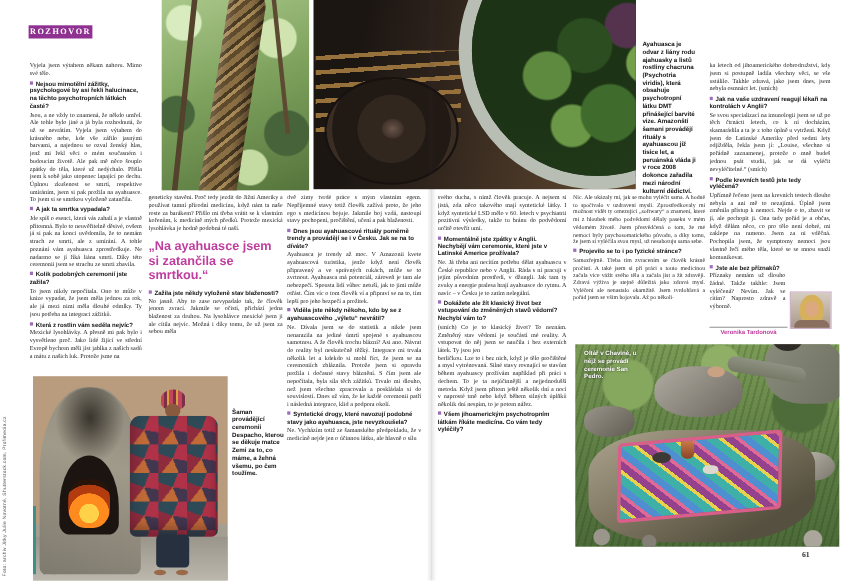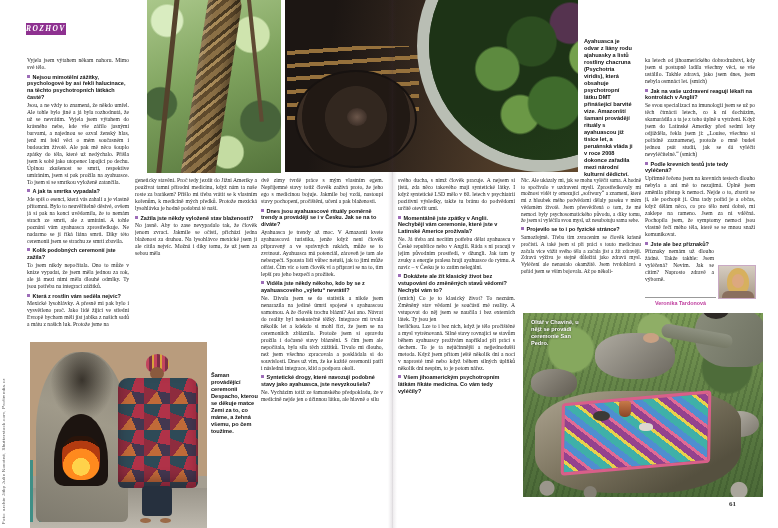--- a/index.html
+++ b/index.html
@@ -18,23 +18,23 @@
   .bullet{display:inline-block;width:3px;height:3px;background:#9d6db8;margin-right:2.5px;vertical-align:1px;}
   .col1{left:27px;top:57px;width:102px;height:282px;}
   .col2{left:135px;top:177px;width:122px;height:161px;}
   .col3{left:261px;top:177px;width:122px;height:346px;}
   .col4{left:398px;top:177px;width:117px;height:348px;}
   .col5{left:521px;top:177px;width:120px;height:133px;}
   .col5 p{font-size:5.3px;line-height:6.7px;}
   .col6{left:645px;top:57px;width:110px;height:246px;}
 
   
-  .section-tag{position:absolute;left:26px;top:23px;width:40px;height:12px;background:#8e3190;
+  .section-tag{position:absolute;left:26px;top:23px;width:58px;height:12px;background:#8e3190;
                color:#fff;font-family:"Liberation Serif",serif;font-weight:700;font-size:7.5px;
-               line-height:12px;text-align:center;letter-spacing:1.4px;font-style:italic;}
+               line-height:12px;text-align:center;letter-spacing:1.4px;}
 
   
   .caption{position:absolute;font-family:"Liberation Sans",sans-serif;font-weight:700;
            font-size:5.6px;line-height:7px;color:#111;}
   .cap-shaman{left:211px;top:372px;width:47px;}
   .cap-aya{left:584px;top:38px;width:49px;}
   .credit-vertical{position:absolute;left:1px;top:368px;height:156px;writing-mode:vertical-rl;
                    transform:rotate(180deg);font-family:"Liberation Sans",sans-serif;
                    font-size:4.4px;color:#555;letter-spacing:.3px;}
   .page-number{position:absolute;left:712px;top:500px;width:24px;text-align:right;
@@ -172,20 +172,21 @@
       <p class="a">Jsou, a ne vždy to znamená, že někdo umřel. Ale tohle bylo jiné a já byla rozhodnutá, že už se nevrátím. Vyjela jsem výtahem do krásného nebe, kde vše zářilo jasnými barvami, a najednou se ozval ženský hlas, jenž mi řekl věci o mém současném i budoucím životě. Ale pak mě něco šouplo zpátky do těla, které už nedýchalo. Přišla jsem k sobě jako utopenec lapající po dechu. Úplnou zkušenost se smrtí, respektive umíráním, jsem si pak prožila na ayahuasce. To jsem si se smrtkou vyloženě zatančila.</p>
       <p class="q"><span class="bullet"></span>A jak ta smrtka vypadala?</p>
       <p class="a">Jde spíš o esenci, která vás zahalí a je vlastně přítomná. Bylo to neuvěřitelně děsivé, ovšem já si pak na konci uvědomila, že to nemám strach ze smrti, ale z umírání. A tohle poznání vám ayahuasca zprostředkuje. Ne nadarmo se jí říká liána smrti. Díky této ceremonii jsem se strachu ze smrti zbavila.</p>
       <p class="q"><span class="bullet"></span>Kolik podobných ceremonií jste zažila?</p>
       <p class="a">To jsem nikdy nepočítala. Ono to může v knize vypadat, že jsem měla jednou za rok, ale já mezi nimi měla dlouhé odmlky. Ty jsou potřeba na integraci zážitků.</p>
       <p class="q"><span class="bullet"></span>Která z rostlin vám seděla nejvíc?</p>
       <p class="a">Mexické lysohlávky. A přesně mi pak bylo i vysvětleno proč. Jako lidé žijící ve střední Evropě bychom měli jíst jablka z našich sadů a mátu z našich luk. Protože jsme na</p>
     </div>
   <div class="col col2">
       <p class="a">geneticky stavěni. Proč tedy jezdit do Jižní Ameriky a používat tamní přírodní medicínu, když nám ta naše roste za barákem? Přišlo mi třeba vrátit se k vlastním kořenům, k medicíně mých předků. Protože mexická lysohlávka je hodně podobná té naší.</p>
+      <p class="quote">„Na ayahuasce jsem si zatančila se smrtkou.“</p>
       <p class="q"><span class="bullet"></span>Zažila jste někdy vyloženě stav blaženosti?</p>
       <p class="a">No jasně. Aby to zase nevypadalo tak, že člověk jenom zvrací. Jakmile se očistí, přichází jedna blaženost za druhou. Na lysohlávce mexické jsem ji ale cítila nejvíc. Možná i díky tomu, že už jsem za sebou měla</p>
     </div>
   <div class="col col3">
       <p class="a">dvě zimy tvrdé práce s mým vlastním egem. Nepříjemné stavy totiž člověk zažívá proto, že jeho ego s medicínou bojuje. Jakmile boj vzdá, nastoupí stavy pochopení, pročištění, učení a pak blaženosti.</p>
       <p class="q"><span class="bullet"></span>Dnes jsou ayahuascové rituály poměrně trendy a provádějí se i v Česku. Jak se na to díváte?</p>
       <p class="a">Ayahuasca je trendy až moc. V Amazonii kvete ayahuascová turistika, jenže když není člověk připravený a ve správných rukách, může se to zvrtnout. Ayahuasca má potenciál, zároveň je tam ale nebezpečí. Spousta lidí vůbec netuší, jak to jimi může otřást. Čím víc o tom člověk ví a připraví se na to, tím lepší pro jeho bezpečí a prožitek.</p>
       <p class="q"><span class="bullet"></span>Viděla jste někdy někoho, kdo by se z ayahuascového „výletu“ nevrátil?</p>
       <p class="a">Ne. Dívala jsem se do statistik a nikde jsem nenarazila na jediné úmrtí spojené s ayahuascou samotnou. A že člověk trochu blázní? Asi ano. Návrat do reality byl neskutečně těžký. Integrace mi trvala několik let a kdekdo si mohl říct, že jsem se na ceremoniích zbláznila. Protože jsem si opravdu prožila i dočasné stavy bláznění. S čím jsem ale nepočítala, byla síla těch zážitků. Trvalo mi dlouho, než jsem všechno zpracovala a poskládala si do souvislostí. Dnes už vím, že ke každé ceremonii patří i následná integrace, klid a podpora okolí.</p>
       <p class="q"><span class="bullet"></span>Syntetické drogy, které navozují podobné stavy jako ayahuasca, jste nevyzkoušela?</p>

